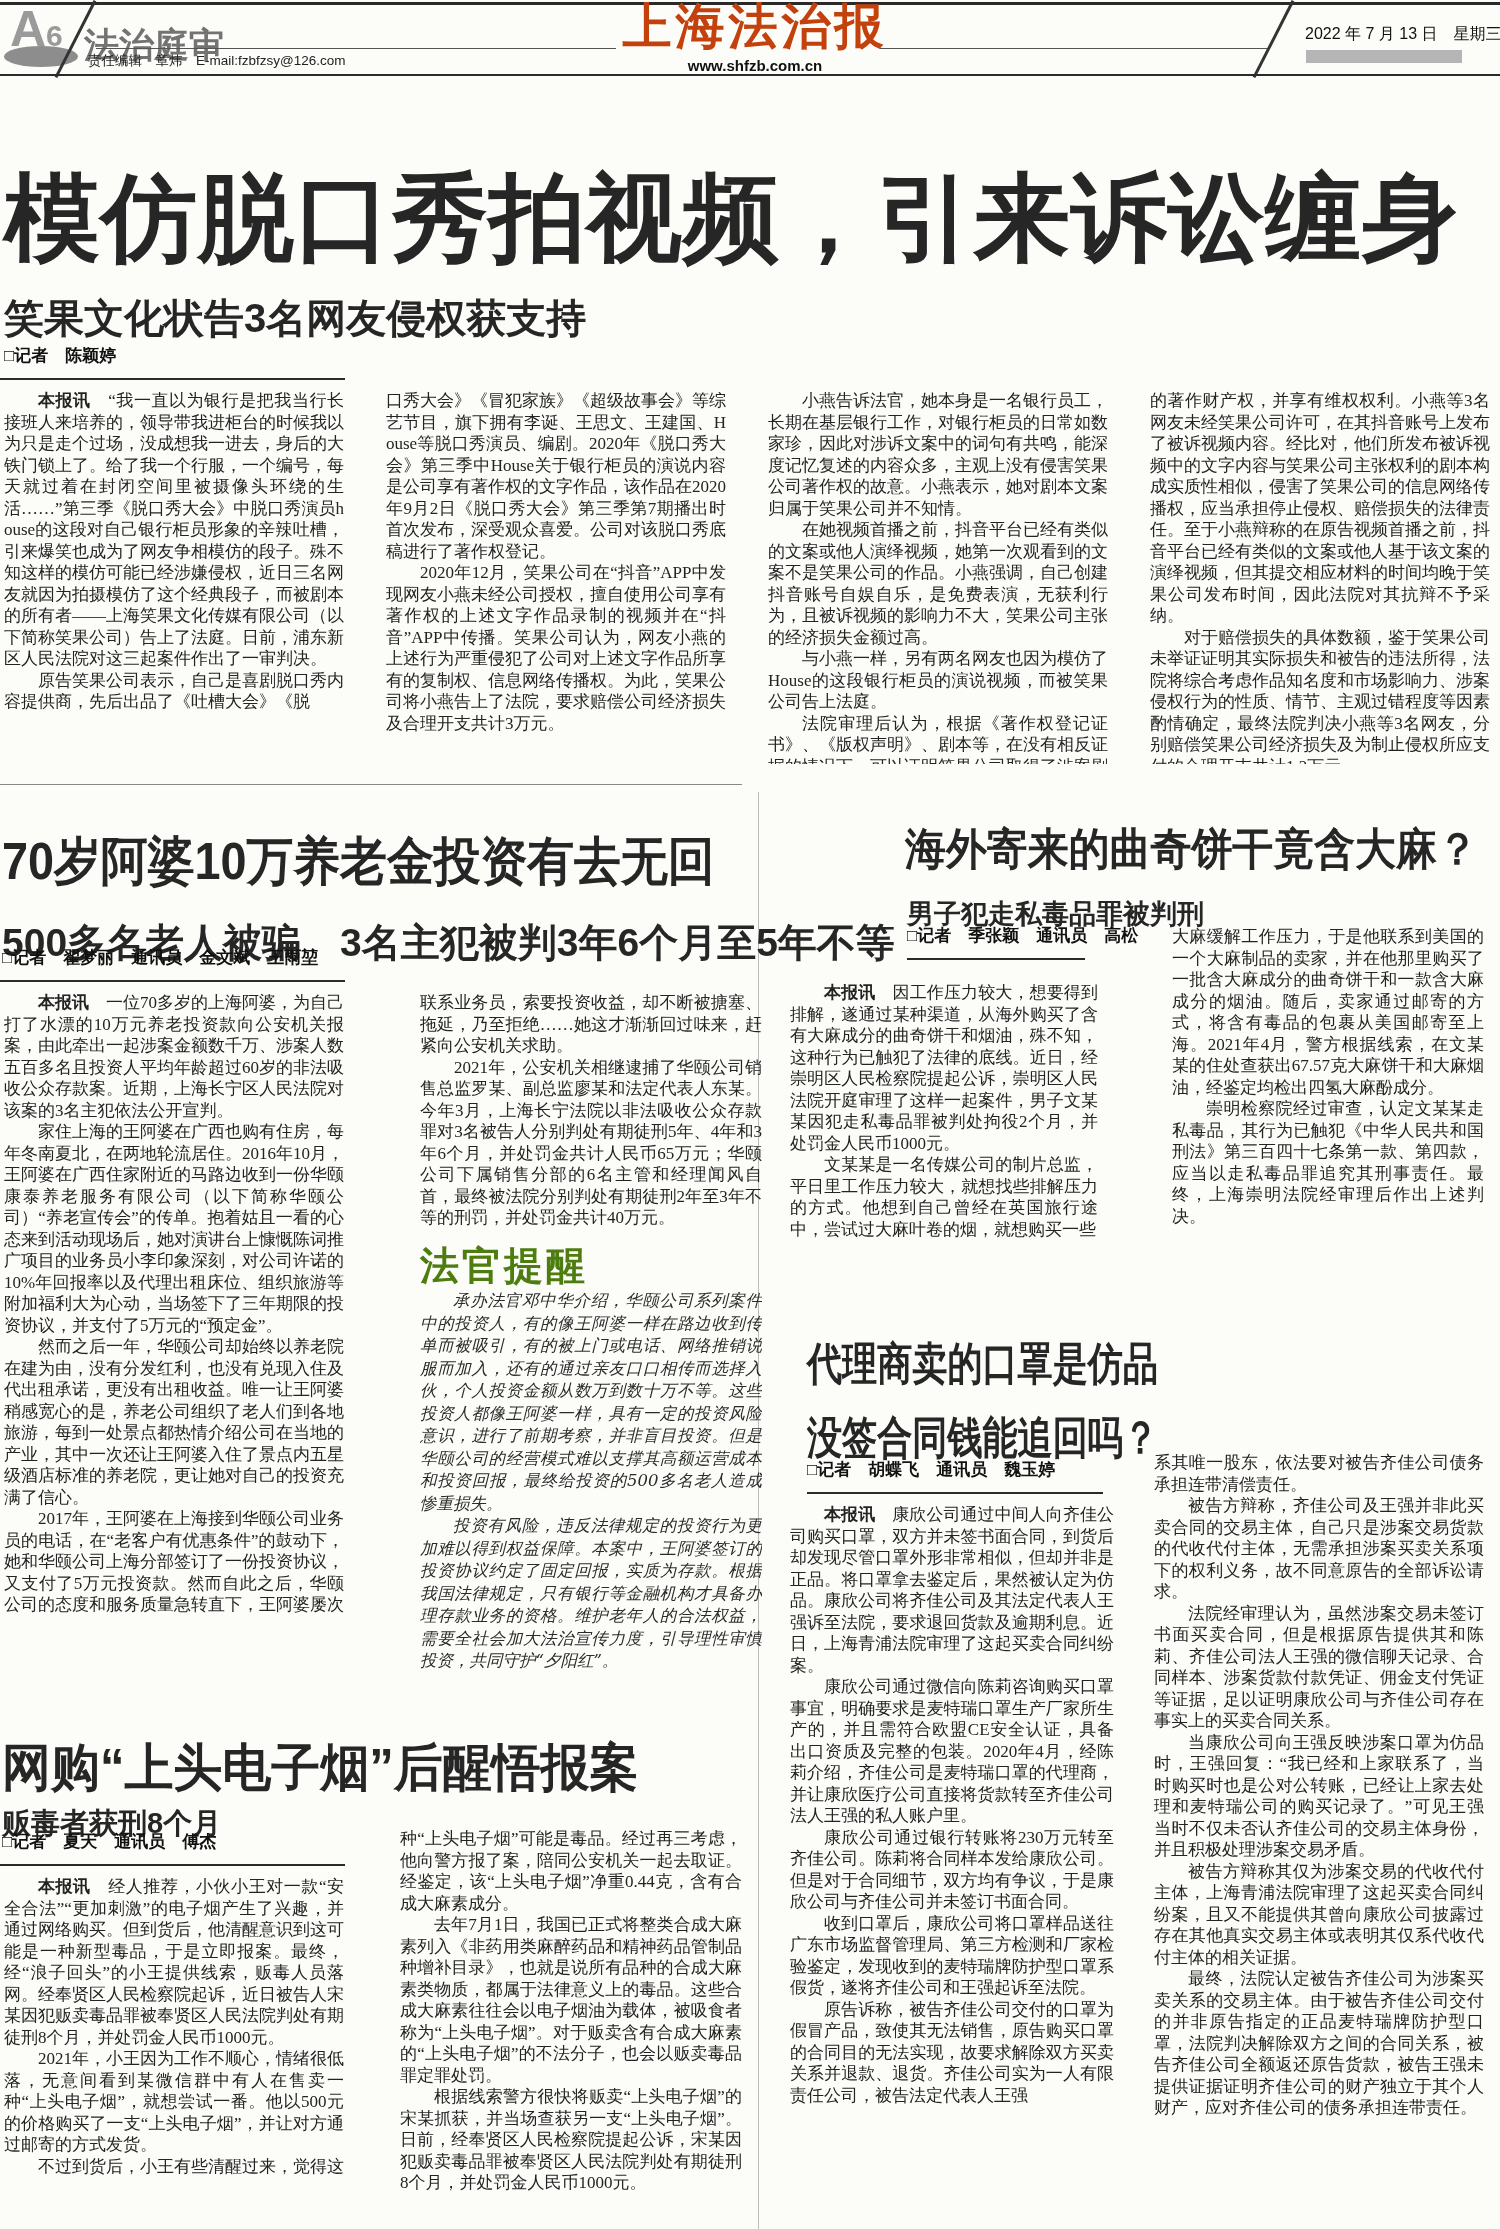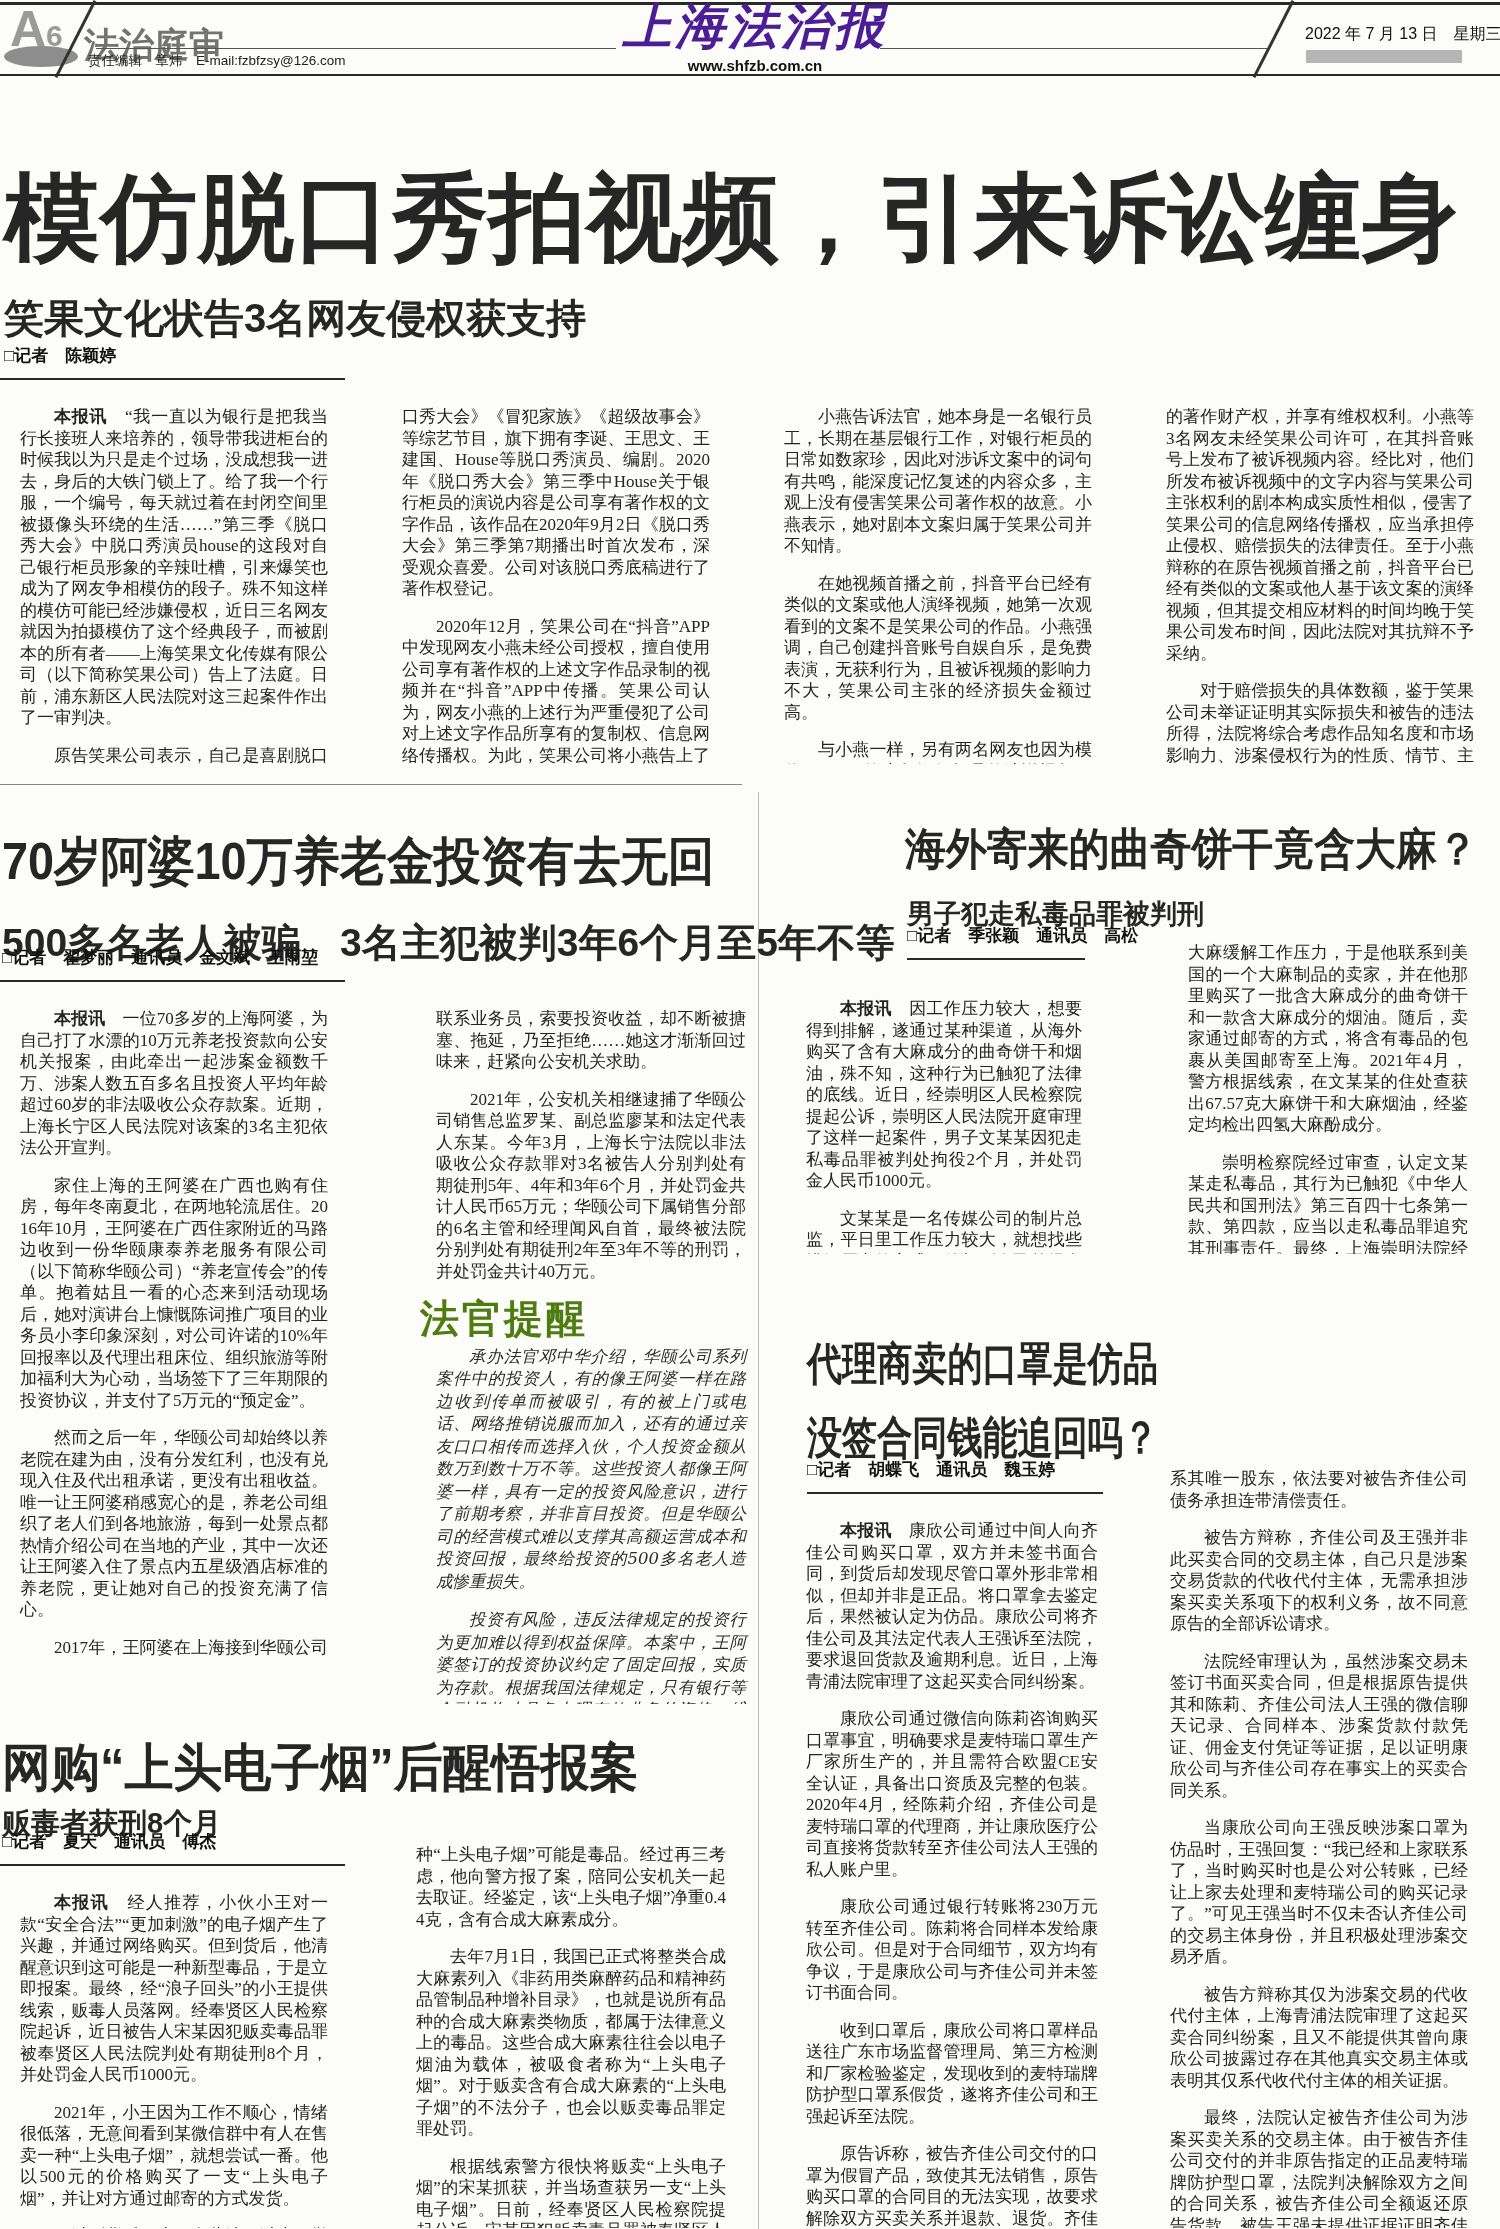--- a/index.html
+++ b/index.html
@@ -5,41 +5,41 @@
   html,body{margin:0;padding:0}
   body{width:1500px;height:2229px;position:relative;background:#fcfcf9;color:#1e1e1e;
        font-family:"Liberation Serif",serif;overflow:hidden}
   .abs{position:absolute}
   .rule{position:absolute;background:#2a2a2a}
   .hl{position:absolute;font-family:"Liberation Sans",sans-serif;font-weight:900;color:#262626;
       white-space:nowrap;transform-origin:left top;line-height:1.08}
   .sub{position:absolute;font-family:"Liberation Sans",sans-serif;font-weight:700;color:#262626;white-space:nowrap}
   .byline{position:absolute;font-family:"Liberation Sans",sans-serif;font-weight:700;font-size:17px;color:#111;white-space:nowrap}
   .col{position:absolute;text-align:justify;overflow:hidden;font-size:17px;line-height:21.5px;color:#232323}
-  .col p{margin:16px;text-indent:2em;word-break:break-all}
+  .col p{margin:0;text-indent:2em;word-break:break-all}
   .col p.cont{text-indent:0}
   .lead-in{font-family:"Liberation Sans",sans-serif;font-weight:700}
   .kai{font-family:"DejaVu Serif",serif;font-style:italic;font-size:16.5px;line-height:22.5px;color:#2b2b2b}
   .boxhead{font-family:"Liberation Sans",sans-serif;font-weight:700;font-size:39px;letter-spacing:3px;
            margin:26px 0 14px 0;text-indent:0;color:#4d7c0f}
   
   #hdr-topline{left:0;top:2px;width:1500px;height:3px}
   #hdr-botline{left:0;top:74px;width:1500px;height:2px}
   #hdr-midline-l{left:96px;top:48px;width:520px;height:1px;background:#555}
   #hdr-midline-r{left:880px;top:48px;width:390px;height:1px;background:#555}
   #a6{left:10px;top:4px;font-family:"Liberation Sans",sans-serif;font-weight:900;color:#9a9a9a;line-height:1}
   #a6 .bigA{font-size:50px}
   #a6 .six{font-size:30px}
   #a6-ellipse{left:4px;top:46px;width:74px;height:21px;background:#8d8d8d;border-radius:50%}
   #sec-title{left:84px;top:22px;font-family:Liberation Mono, monospace;font-weight:900;font-size:35px;color:#737373}
   #editor{left:88px;top:52px;font-size:13.5px;font-family:"Liberation Sans",sans-serif;color:#222}
   #diag-l{left:74px;top:-4px;width:2.5px;height:86px;background:#333;transform:rotate(27deg)}
   #diag-r{left:1272px;top:-4px;width:2.5px;height:86px;background:#333;transform:rotate(27deg)}
   #masthead{left:615px;top:0;width:280px;text-align:center;font-family:"DejaVu Serif",serif;
-            font-weight:900;font-style:italic;font-size:49px;letter-spacing:4px;color:#4c1d95;line-height:1.1}
+            font-weight:900;font-size:49px;letter-spacing:4px;color:#c2410c;line-height:1.1}
   #website{left:615px;top:57px;width:280px;text-align:center;font-family:"Liberation Sans",sans-serif;
            font-weight:700;font-size:15px;color:#111}
   #date{left:1305px;top:24px;font-size:16px;font-family:Liberation Sans, sans-serif;color:#111;white-space:nowrap}
   #date-bar{left:1306px;top:50px;width:156px;height:13px;background:#b5b5b5}
   
   #sep-left{left:0;top:784px;width:742px;height:1px;background:#888}
   #vert-div{left:758px;top:792px;width:1px;height:1437px;background:#bbb}
   
   #a1-hl{left:4px;top:102px;font-size:96px;letter-spacing:1px}
   #a1-sub{left:4px;top:258px;font-size:40px}

